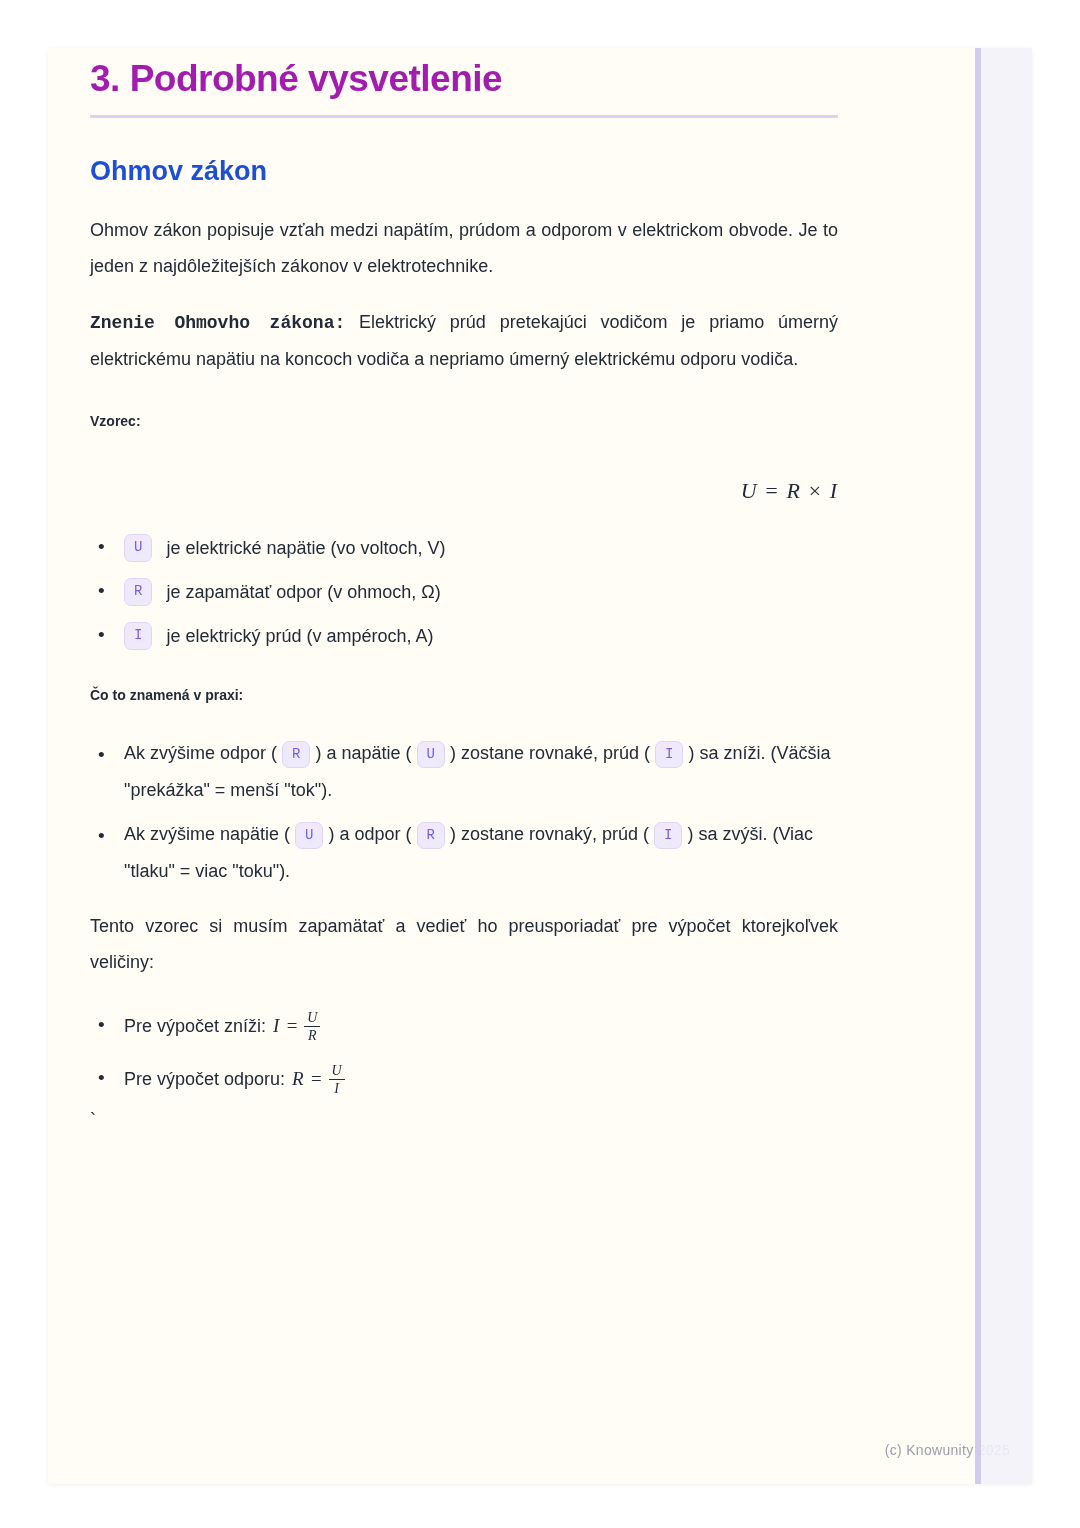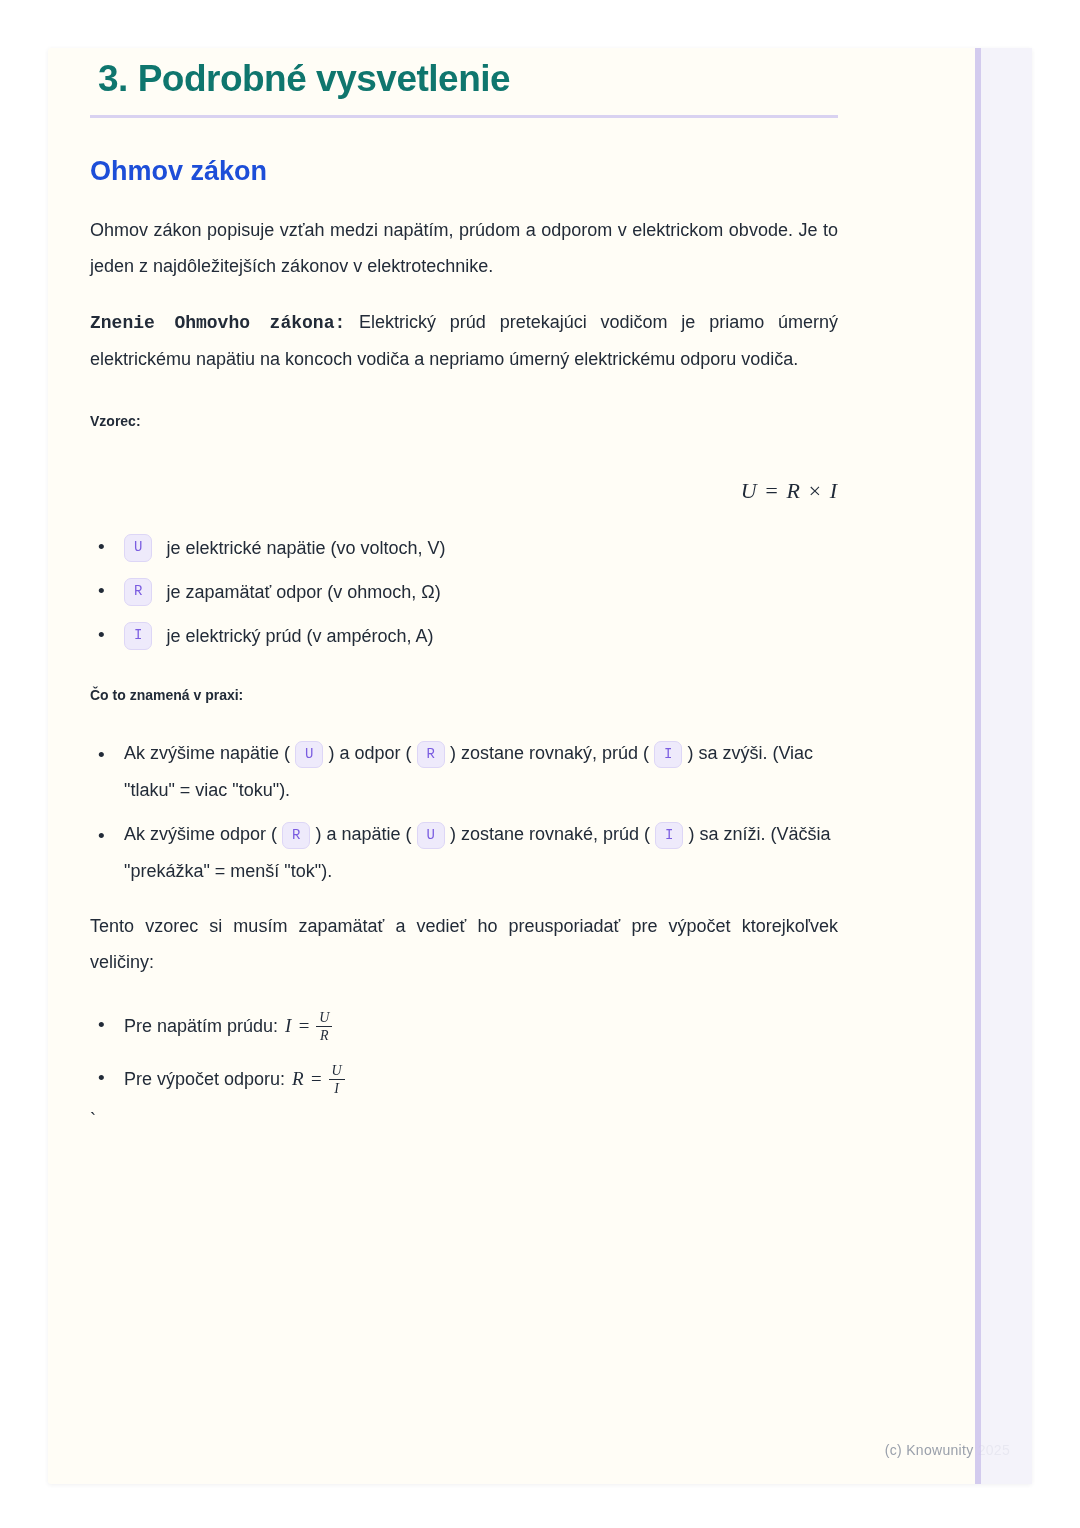--- a/index.html
+++ b/index.html
@@ -17,22 +17,21 @@
     border-radius: 3px;
     box-shadow: 0 1px 4px rgba(40,40,60,0.07);
   }
   .content {
     padding: 9px 194px 0 42px; 
     color: #222b38;
   }
   .doc-title {
     font-size: 37px; line-height: 44px;
     font-weight: bold; letter-spacing: -0.5px;
-    color: #0f766e;
-    margin-left: 8px;
+    color: #a21caf;
   }
   .title-rule {
     margin-top: 14px; height: 3px; border: none;
     background: #d9d2f1; width: 100%;
   }
   .section-heading {
     margin-top: 36px;
     font-size: 27px; line-height: 34px;
     font-weight: bold; color: #1d4ed8;
   }
@@ -169,29 +168,29 @@
       </li>
       <li>
         <span class="badge">I</span>
         <span>je elektrický prúd (v ampéroch, A)</span>
       </li>
     </ul>
 
     <div class="label-line" style="margin-top:26px;">Čo to znamená v praxi:</div>
 
     <ul class="practice-list">
+      <li><span>Ak zvýšime odpor (</span><span class="badge inline-badge">R</span><span>) a napätie (</span><span class="badge inline-badge">U</span><span>) zostane rovnaké, prúd (</span><span class="badge inline-badge">I</span><span>) sa zníži. (Väčšia "prekážka" = menší "tok").</span></li>
       <li><span>Ak zvýšime napätie (</span><span class="badge inline-badge">U</span><span>) a odpor (</span><span class="badge inline-badge">R</span><span>) zostane rovnaký, prúd (</span><span class="badge inline-badge">I</span><span>) sa zvýši. (Viac "tlaku" = viac "toku").</span></li>
-      <li><span>Ak zvýšime odpor (</span><span class="badge inline-badge">R</span><span>) a napätie (</span><span class="badge inline-badge">U</span><span>) zostane rovnaké, prúd (</span><span class="badge inline-badge">I</span><span>) sa zníži. (Väčšia "prekážka" = menší "tok").</span></li>
     </ul>
 
     <p class="body" style="margin-top:18px;">Tento vzorec si musím zapamätať a vedieť ho preusporiadať pre výpočet ktorejkoľvek veličiny:</p>
 
     <ul class="derived-list">
       <li>
-        <span>Pre napätím prúdu:</span>
+        <span>Pre výpočet zníži:</span>
         <span class="math">
             <span>I</span>
             <span>=</span>
             <span class="frac">
               <span class="num">U</span>
               <span class="den">R</span>
             </span>
           </span>
       </li>
       <li>

